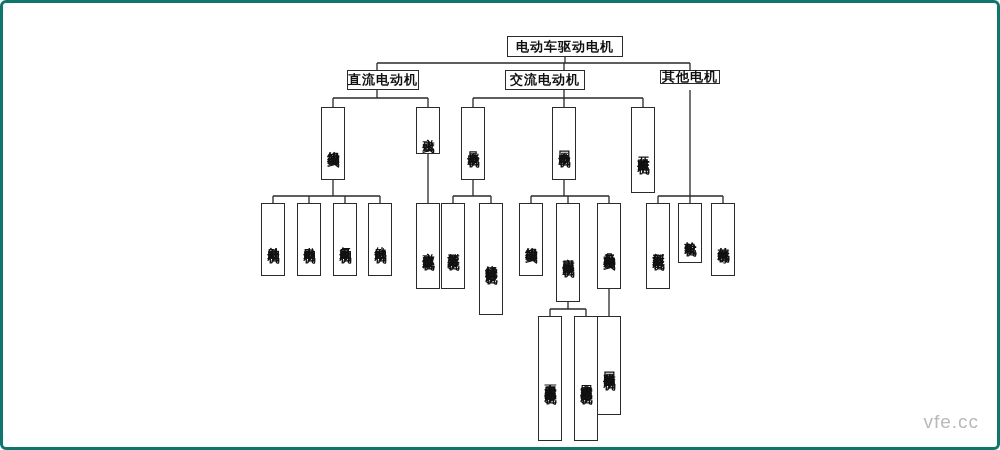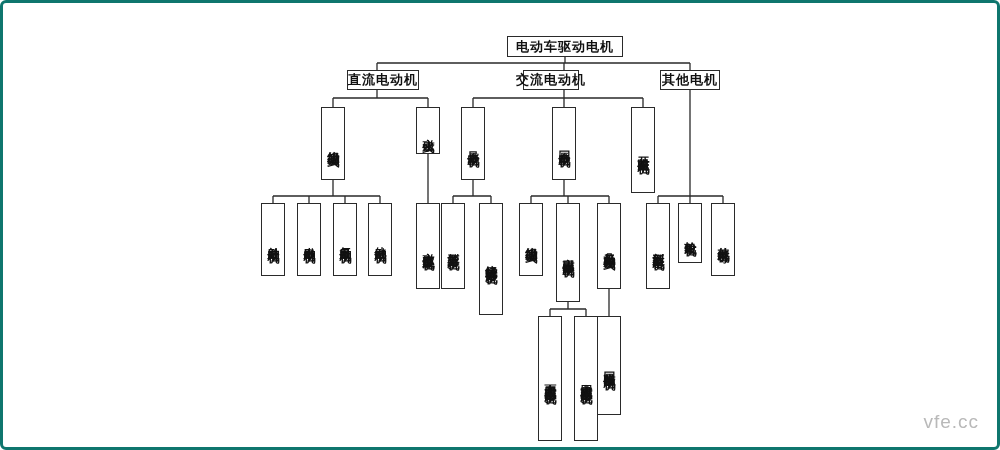--- a/index.html
+++ b/index.html
@@ -82,22 +82,22 @@
       M470 177 L470 193 M450 193 L488 193 M450 193 L450 200 M488 193 L488 200
       M561 177 L561 193 M528 193 L606 193 M528 193 L528 200 M565 193 L565 200 M606 193 L606 200
       M565 299 L565 306 M547 306 L583 306 M547 306 L547 313 M583 306 L583 313
       M606 286 L606 313
       M687 87 L687 193 M655 193 L720 193 M655 193 L655 200 M687 193 L687 200 M720 193 L720 200"></path>
   </svg>
 
   <div class="hnode" style="left:504px;top:33px;width:116px;height:21px">电动车驱动电机</div>
 
   <div class="hnode" style="left:344px;top:67px;width:72px;height:20px">直流电动机</div>
-  <div class="hnode" style="left:520px;top:67px;width:56px;height:20px">交流电动机</div>
-  <div class="hnode" style="left:657px;top:67px;width:60px;height:20px">其他电机</div>
+  <div class="hnode" style="left:502px;top:67px;width:80px;height:20px">交流电动机</div>
+  <div class="hnode" style="left:657px;top:67px;width:60px;height:14px">其他电机</div>
 
   <div class="vnode" style="left:318px;top:104px;height:73px">绕组励磁式</div>
   <div class="vnode" style="left:413px;top:104px;height:47px">永磁式</div>
 
   <div class="vnode" style="left:258px;top:200px;height:73px">并励电动机</div>
   <div class="vnode" style="left:294px;top:200px;height:73px">串励电动机</div>
   <div class="vnode" style="left:330px;top:200px;height:73px">复励电动机</div>
   <div class="vnode" style="left:365px;top:200px;height:73px">他励电动机</div>
   <div class="vnode" style="left:413px;top:200px;height:86px">永磁直流电机</div>
 

